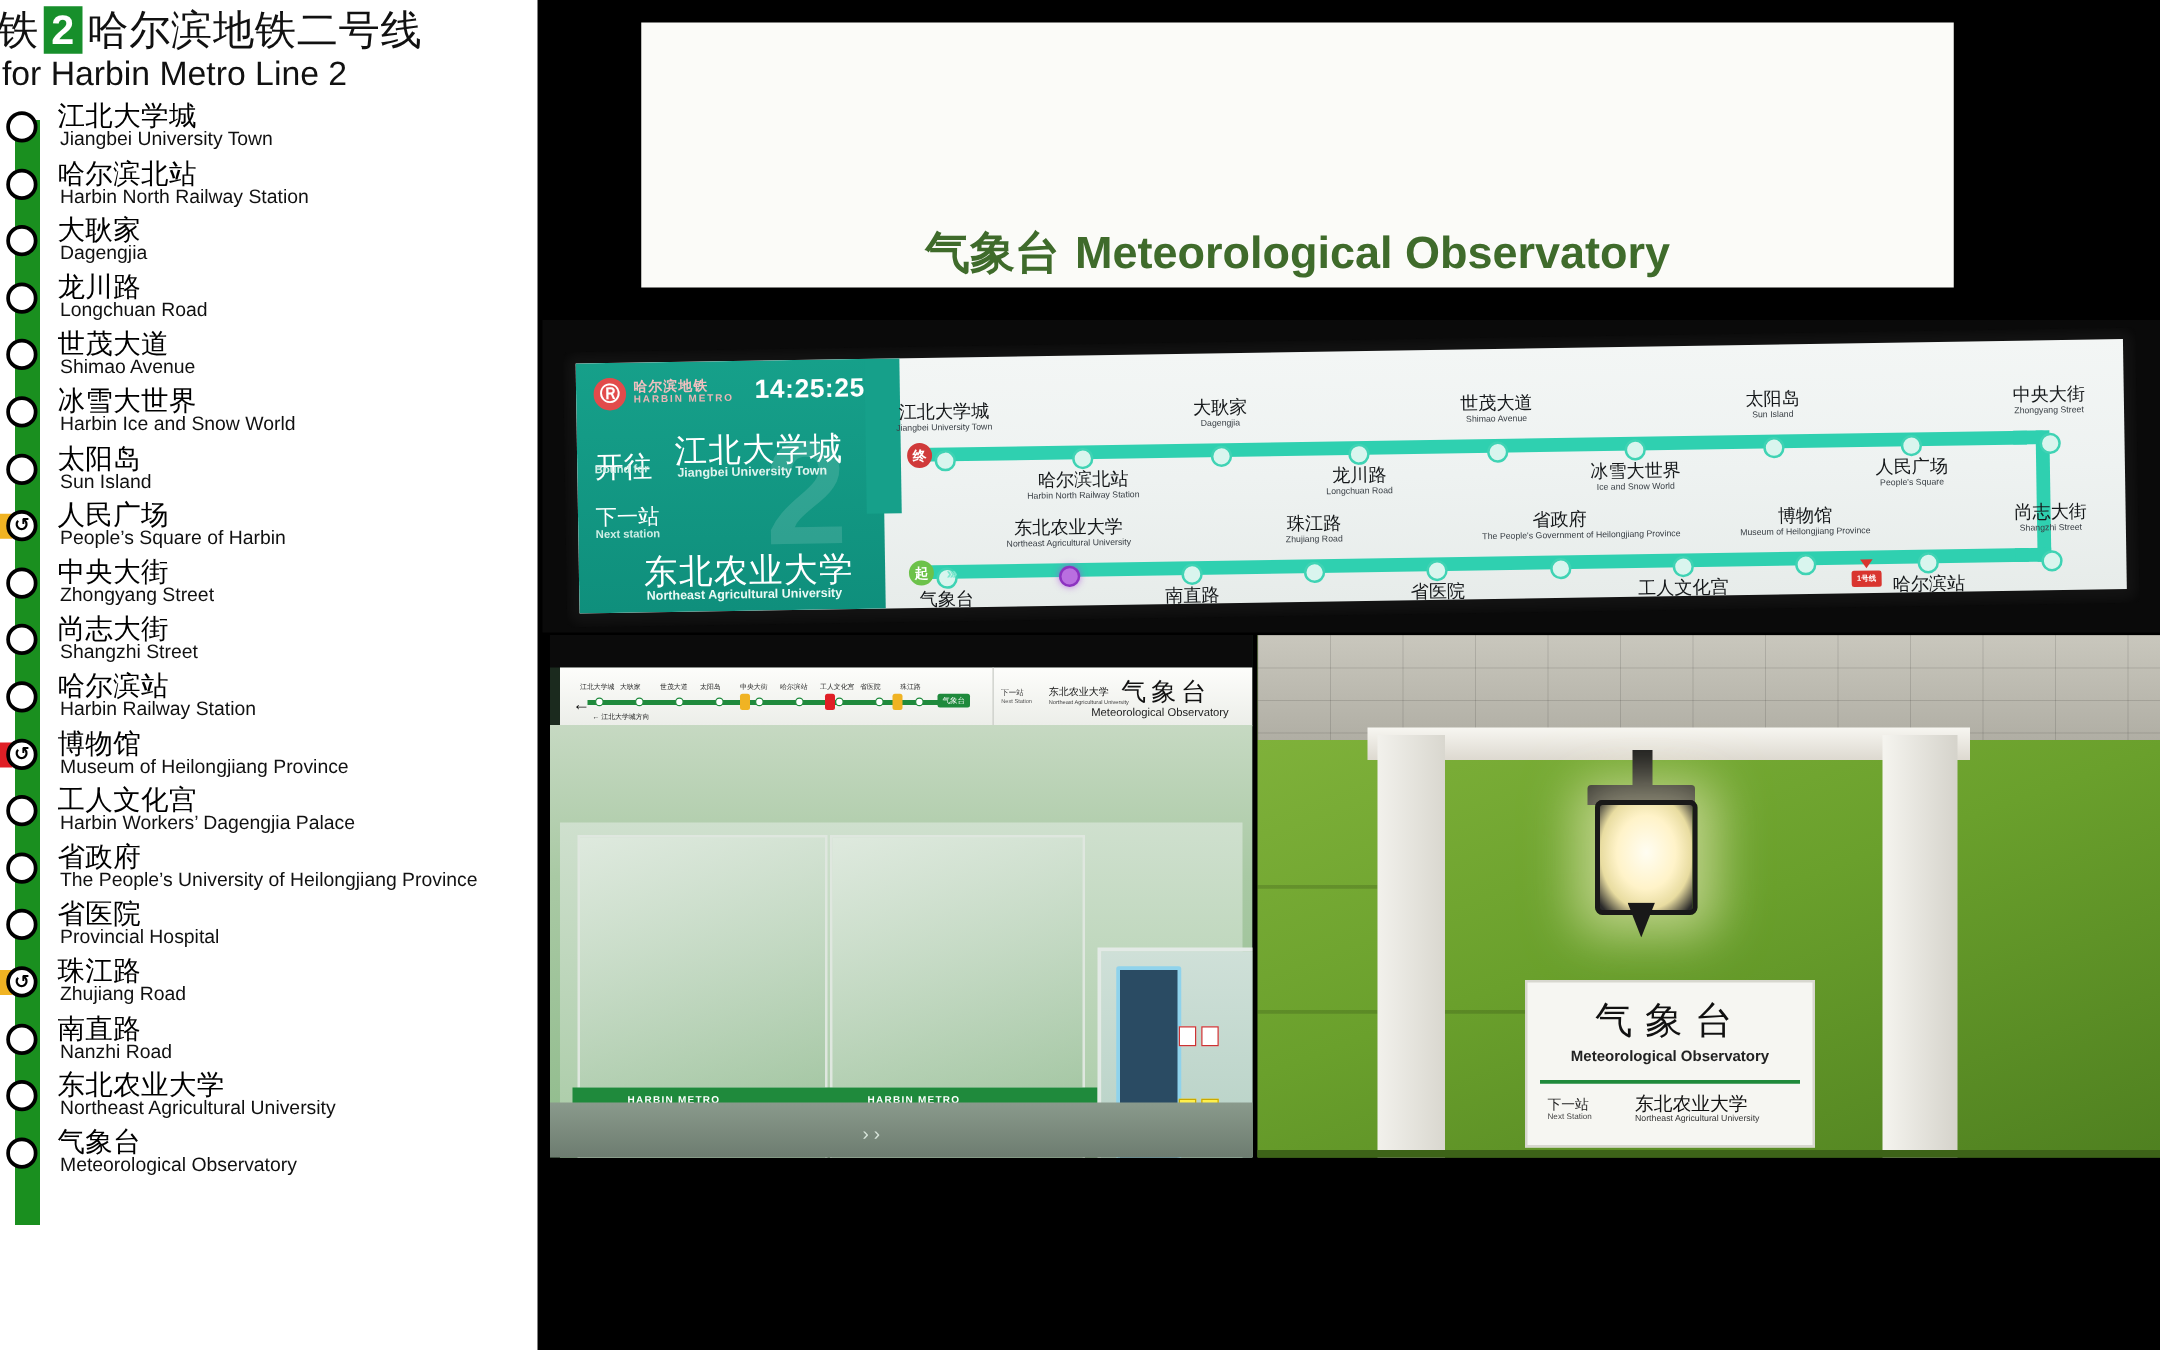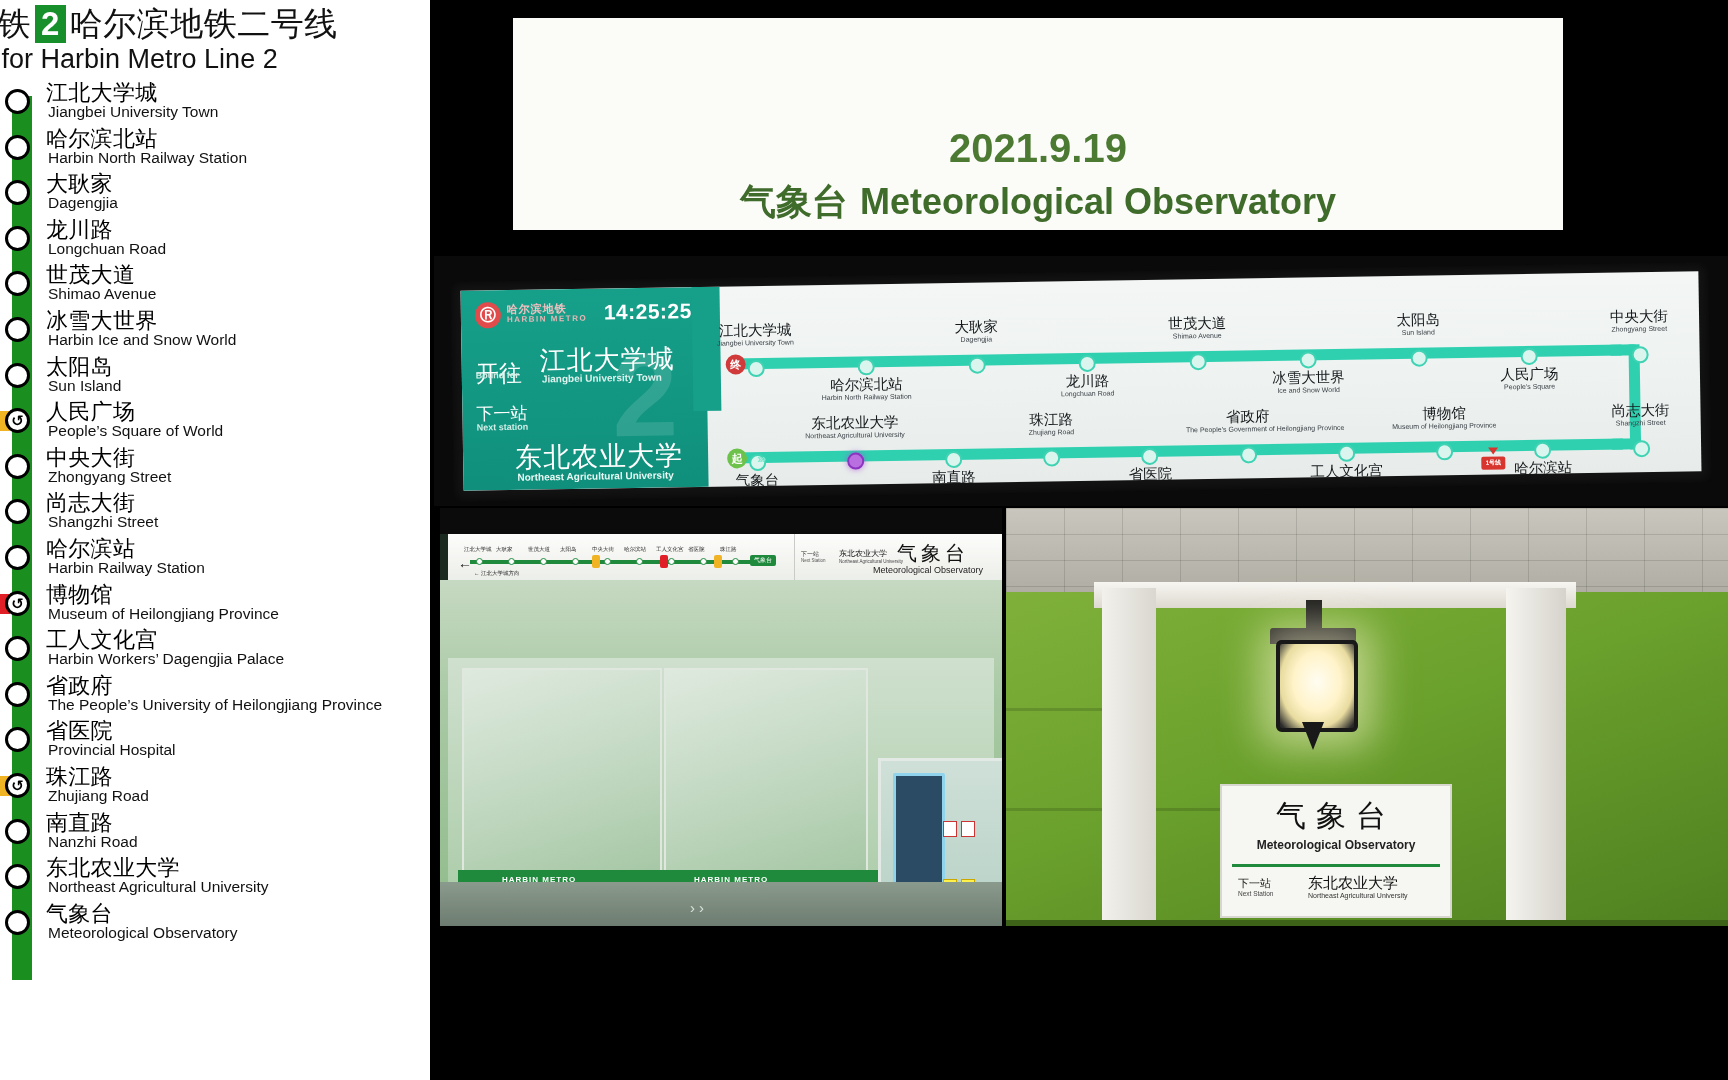--- a/index.html
+++ b/index.html
@@ -176,21 +176,21 @@
         <div class="st">
           <div class="dot"></div>
           <div class="cn">太阳岛</div>
           <div class="en">Sun Island</div>
         </div>
         <div class="st xf">
           <div class="tab" style="background:#f0b323"></div>
           <div class="dot"></div>
           <div class="xfglyph">↺</div>
           <div class="cn">人民广场</div>
-          <div class="en">People’s Square of World</div>
+          <div class="en">People’s Square of Harbin</div>
         </div>
         <div class="st">
           <div class="dot"></div>
           <div class="cn">中央大街</div>
           <div class="en">Zhongyang Street</div>
         </div>
         <div class="st">
           <div class="dot"></div>
           <div class="cn">尚志大街</div>
           <div class="en">Shangzhi Street</div>
@@ -241,21 +241,20 @@
         </div>
         <div class="st">
           <div class="dot"></div>
           <div class="cn">气象台</div>
           <div class="en">Meteorological Observatory</div>
         </div>
       </div>
   </div>
 
   <div class="banner">
-    <div class="bn2">2021.9.19</div>
     <div class="bn3">
       <span>气象台</span><span class="sp">Meteorological Observatory</span>
     </div>
   </div>
 
   <div class="lcdwrap">
     <div class="lcdbezel">
       <div class="lcd">
 
         <div class="lcdleft">

